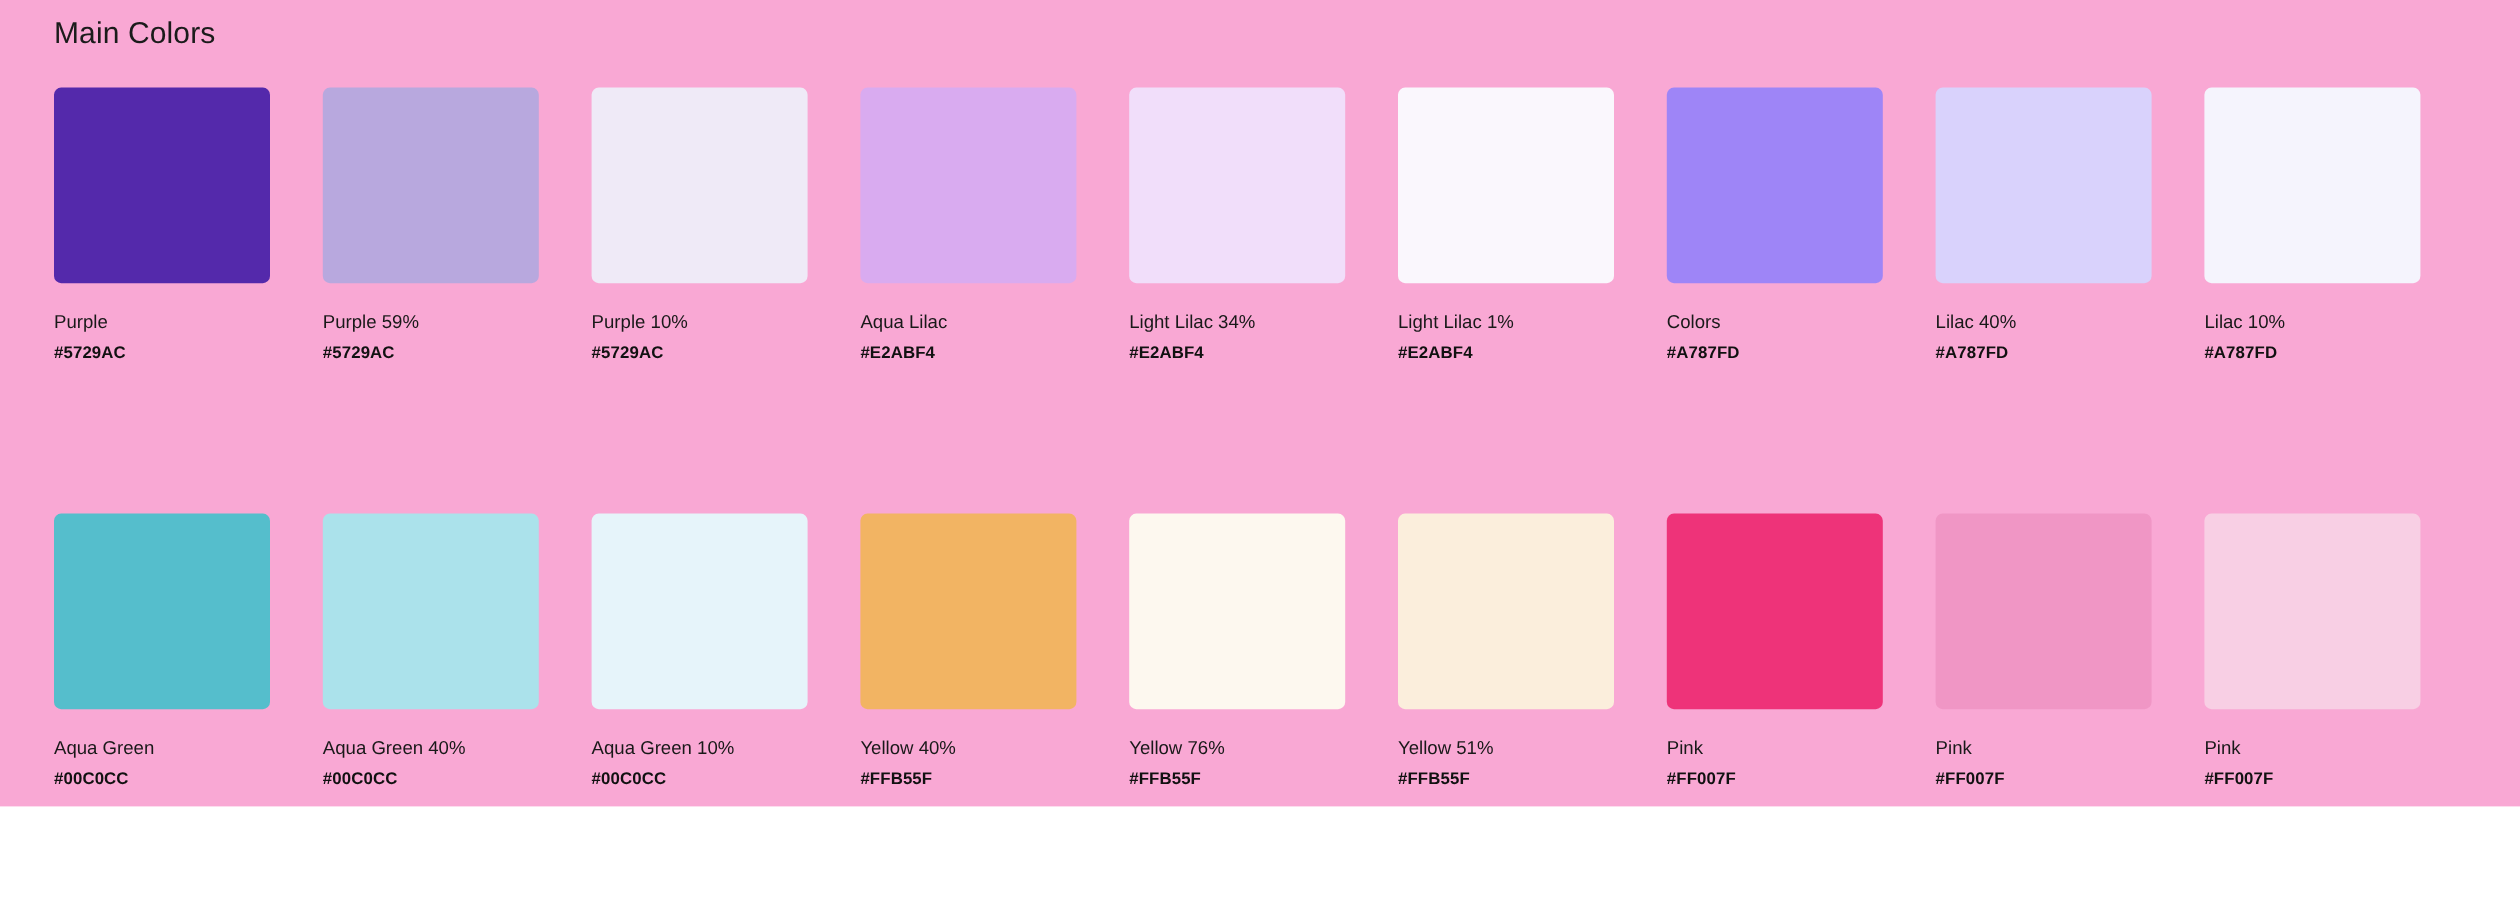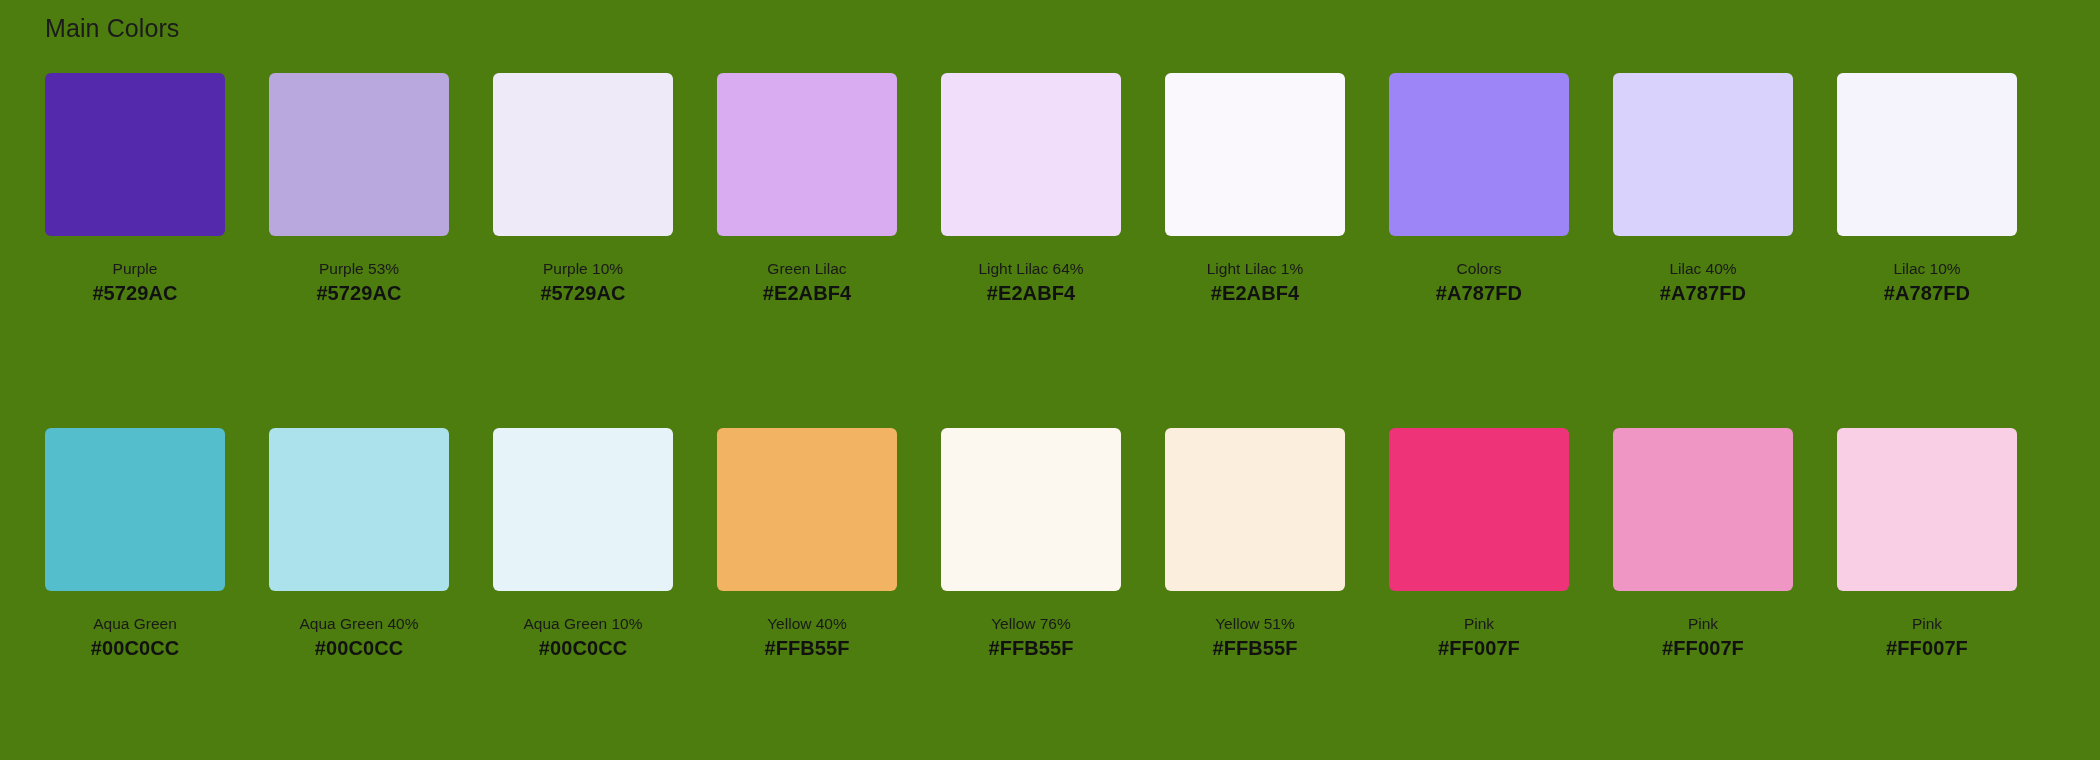--- a/index.html
+++ b/index.html
@@ -11,23 +11,22 @@
   body {
     width: 2100px;
     height: 760px;
     font-family: "Liberation Sans", "DejaVu Sans", sans-serif;
     -webkit-font-smoothing: antialiased;
     overflow: hidden;
   }
   .page {
     position: relative;
     width: 2100px;
-    height: 760px;
-    background: #4d7c0f;
-    text-align: center;
+    height: 672px;
+    background: #f9a8d4;
   }
   .page-title {
     position: absolute;
     left: 45px;
     top: 11px;
     font-size: 25px;
     font-weight: 400;
     color: #1b1b1b;
     letter-spacing: 0.1px;
     line-height: 34px;
@@ -56,21 +55,21 @@
   .swatch-name {
     margin-top: 22px;
     font-size: 15.5px;
     font-weight: 500;
     color: #191919;
     line-height: 21px;
     white-space: nowrap;
   }
   .swatch-hex {
     margin-top: 4px;
-    font-size: 20px;
+    font-size: 14px;
     font-weight: 700;
     color: #111111;
     line-height: 21px;
     letter-spacing: 0.1px;
     white-space: nowrap;
   }
 </style>
 </head>
 <body style="background-color: rgb(255, 255, 255);">
 
@@ -79,36 +78,36 @@
   <div class="page-title">Main Colors</div>
 
   <div class="palette-row row-1">
     <div class="swatch-cell">
       <div class="swatch-chip" style="background-color: rgb(84, 41, 171);"></div>
       <div class="swatch-name">Purple</div>
       <div class="swatch-hex">#5729AC</div>
     </div>
     <div class="swatch-cell">
       <div class="swatch-chip" style="background-color: rgb(184, 168, 222);"></div>
-      <div class="swatch-name">Purple 53%</div>
+      <div class="swatch-name">Purple 59%</div>
       <div class="swatch-hex">#5729AC</div>
     </div>
     <div class="swatch-cell">
       <div class="swatch-chip" style="background-color: rgb(239, 234, 247);"></div>
       <div class="swatch-name">Purple 10%</div>
       <div class="swatch-hex">#5729AC</div>
     </div>
     <div class="swatch-cell">
       <div class="swatch-chip" style="background-color: rgb(217, 171, 240);"></div>
-      <div class="swatch-name">Green Lilac</div>
+      <div class="swatch-name">Aqua Lilac</div>
       <div class="swatch-hex">#E2ABF4</div>
     </div>
     <div class="swatch-cell">
       <div class="swatch-chip" style="background-color: rgb(241, 222, 250);"></div>
-      <div class="swatch-name">Light Lilac 64%</div>
+      <div class="swatch-name">Light Lilac 34%</div>
       <div class="swatch-hex">#E2ABF4</div>
     </div>
     <div class="swatch-cell">
       <div class="swatch-chip" style="background-color: rgb(250, 247, 253);"></div>
       <div class="swatch-name">Light Lilac 1%</div>
       <div class="swatch-hex">#E2ABF4</div>
     </div>
     <div class="swatch-cell">
       <div class="swatch-chip" style="background-color: rgb(158, 133, 247);"></div>
       <div class="swatch-name">Colors</div>

